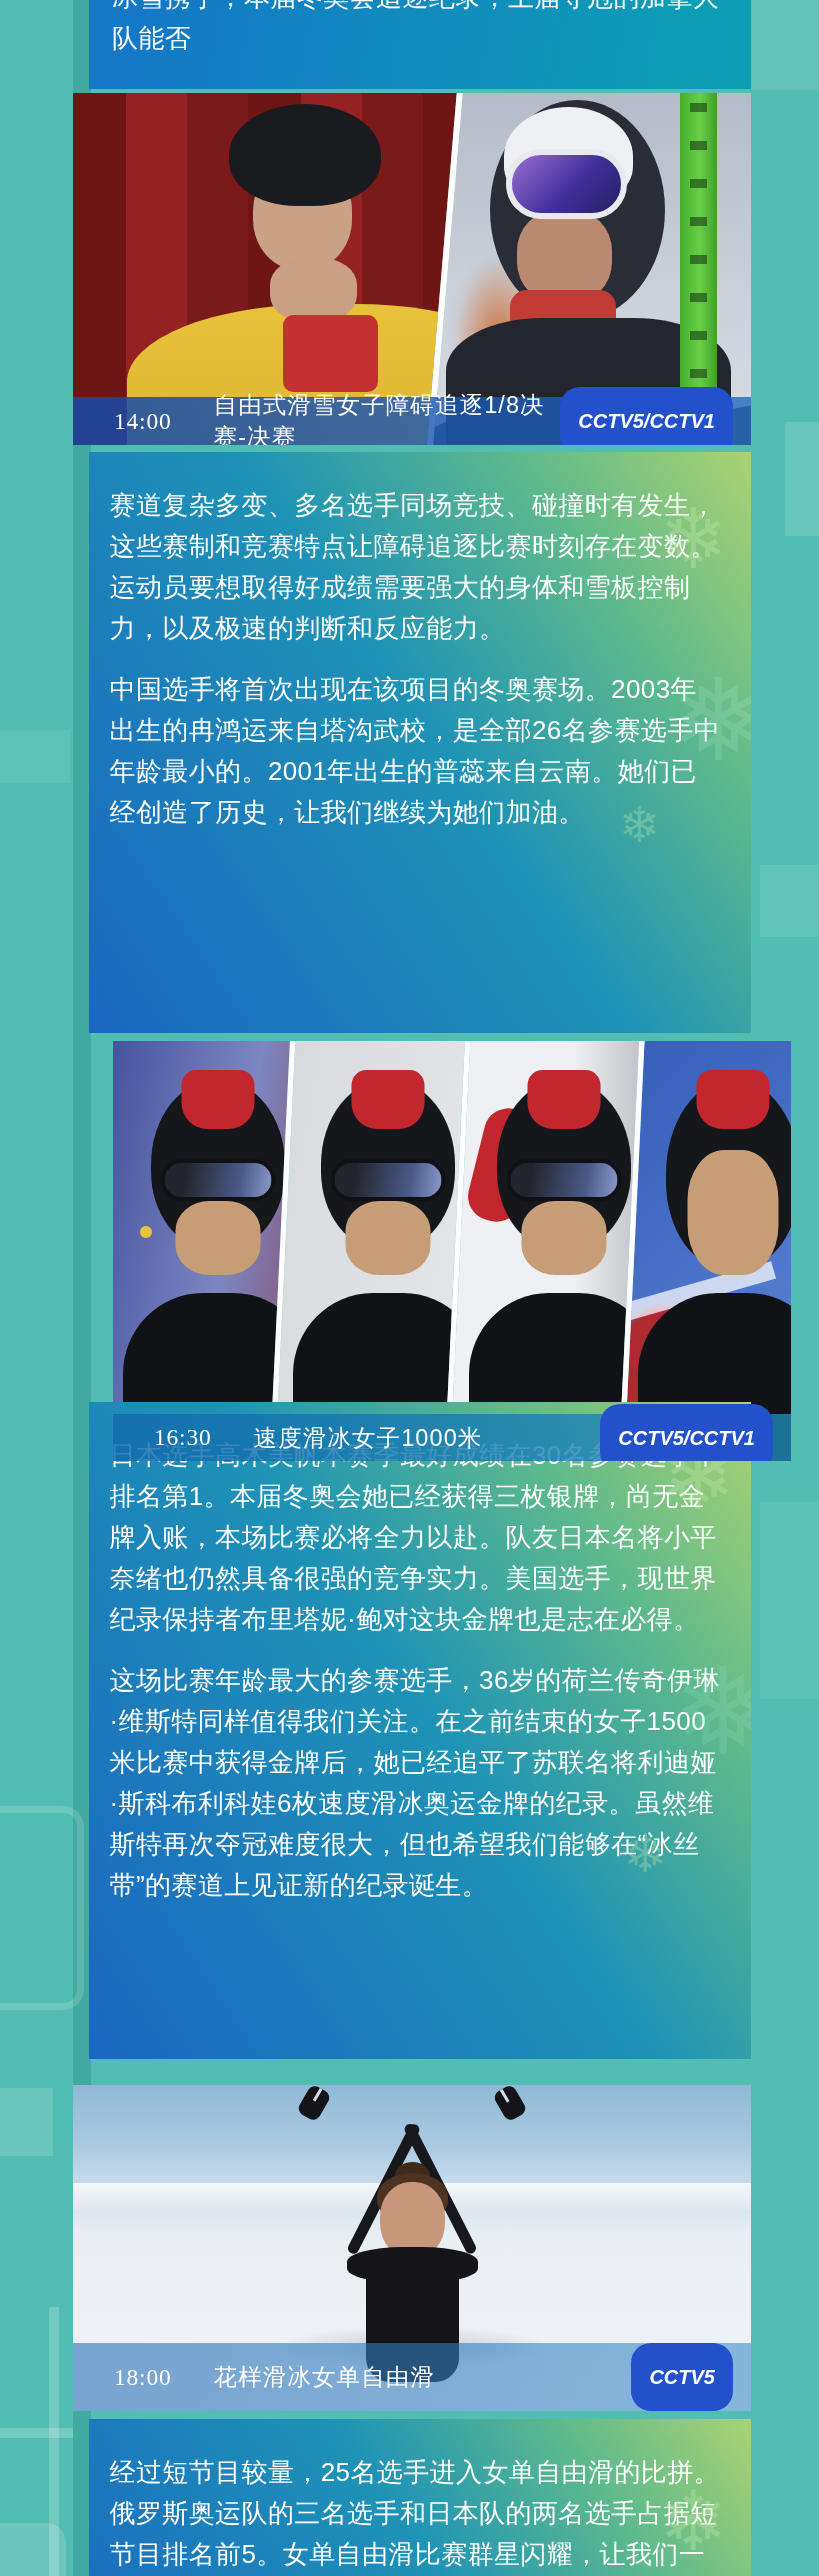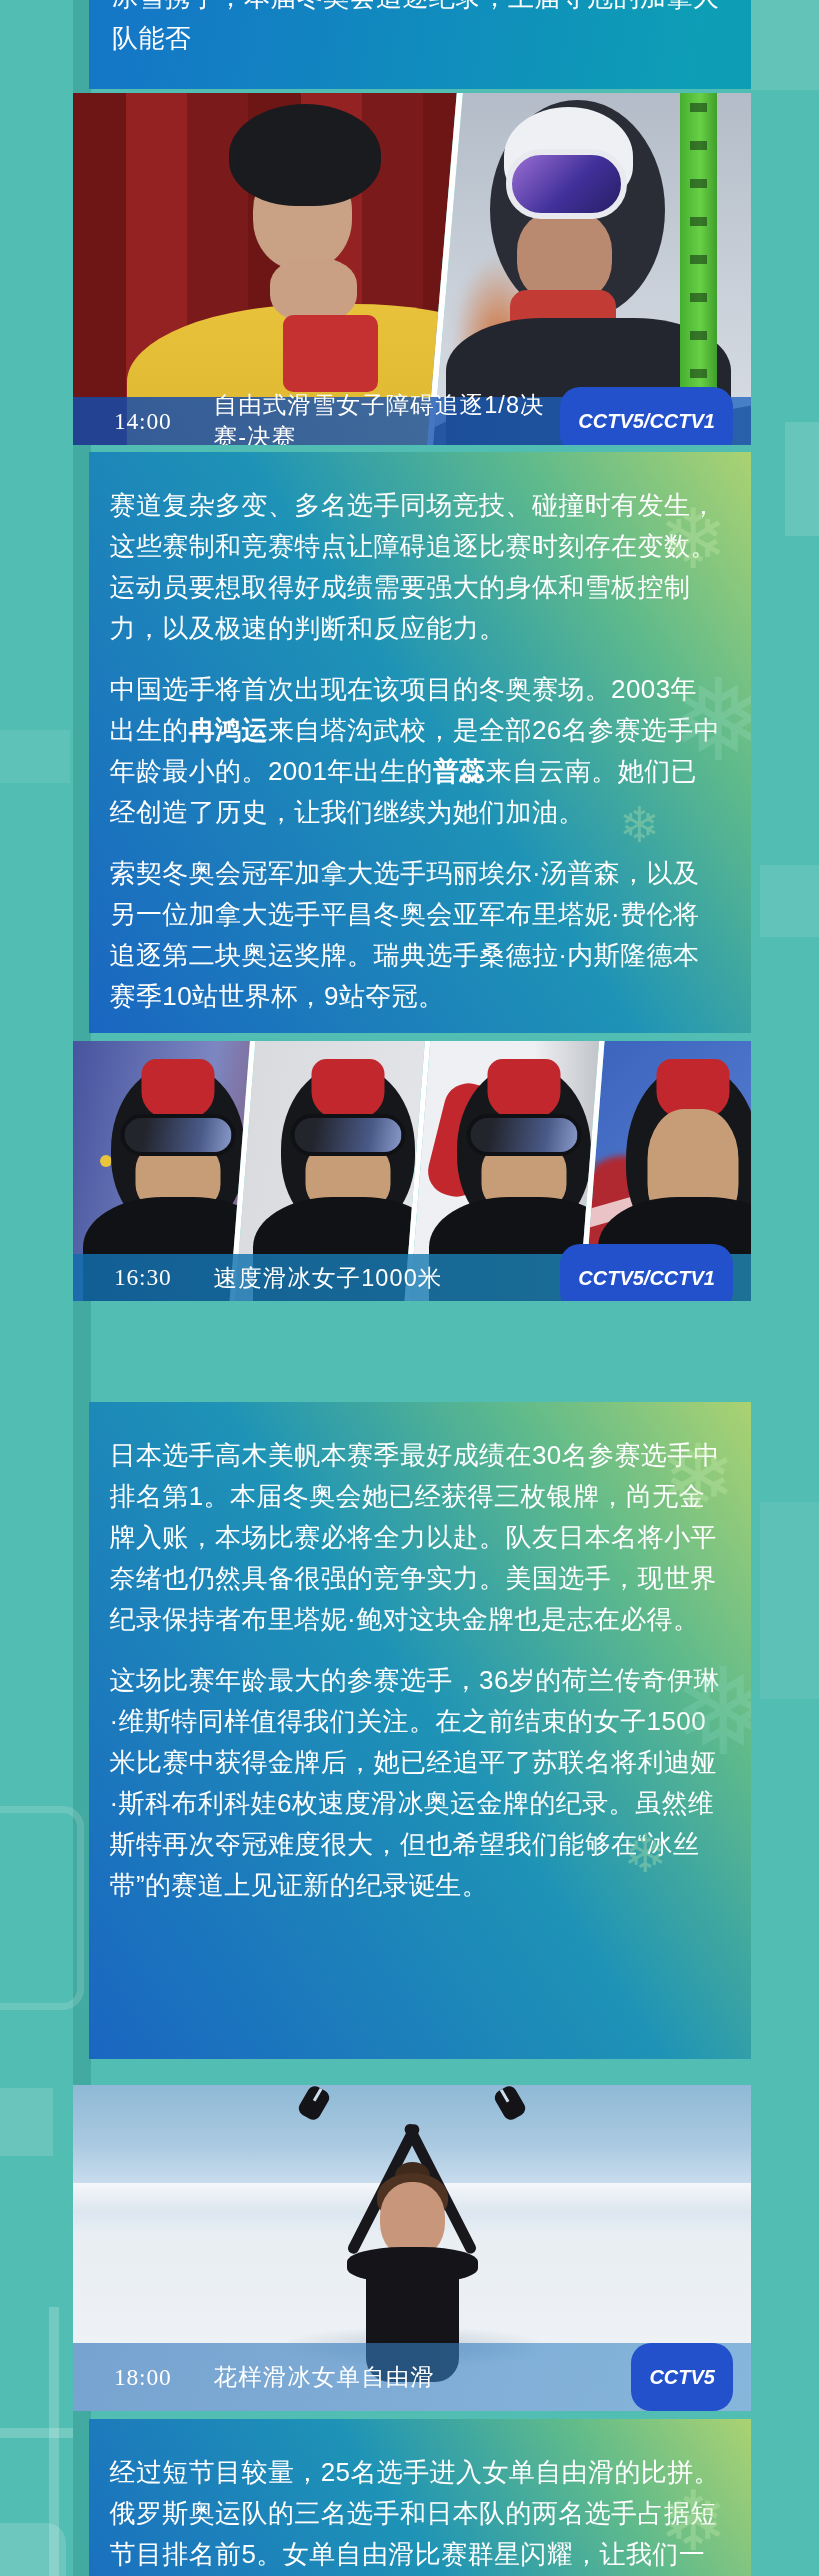--- a/index.html
+++ b/index.html
@@ -23,25 +23,25 @@
   
   .card{position:absolute;left:89px;width:662px;overflow:hidden;color:#fff;}
   .photo-card{position:absolute;left:73px;width:678px;overflow:hidden;}
   .text-card{background:linear-gradient(56deg,var(--card-grad-blue,#1a66c1) 0%,
              var(--card-grad-teal,#1e93b6) 52%,#5fba8b 78%,var(--card-grad-green,#abd272) 100%);
              padding:33px 30px 0 20.5px;box-sizing:border-box;}
   .intro-card{top:-23px;height:112px;background:linear-gradient(100deg,var(--intro-grad-start,#1478c6) 8%,var(--intro-grad-end,#0d9eb5) 92%);
               padding:0 30px 0 23px;box-sizing:border-box;}
   .para-block p{margin:0 0 20px 0;font-size:26px;line-height:41px;letter-spacing:0.4px;font-weight:400;}
   .intro-card .para-block p{margin:0;}
-  .para-block .bold{font-weight:700;}
+  .para-block .bold{font-weight:400;}
 
   #photo1{top:93px;height:352px;}
   #text1{top:452px;height:581px;}
-  #photo2{top:1041px;height:260px;}
+  #photo2{top:1041px;height:420px;margin-left:40px;}
   #text2{top:1402px;height:657px;}
   #photo3{top:2085px;height:326px;}
   #text3{top:2419px;height:304px;}
 
   
   .sbar{position:absolute;left:0;right:0;bottom:0;display:flex;align-items:center;color:#fff;z-index:30;}
   .bar1{height:48px;background:linear-gradient(90deg,rgba(21,73,167,.85),rgba(32,102,190,.78));}
   .bar2{height:47px;background:linear-gradient(90deg,rgba(18,108,172,.85),rgba(32,140,186,.78));}
   .bar3{height:68px;background:linear-gradient(90deg,rgba(45,115,185,.62),rgba(58,138,200,.58));}
   .sbar .time{margin-left:41px;font-size:23.5px;font-weight:500;letter-spacing:0.8px;font-family:Liberation Serif, serif;}
@@ -177,21 +177,20 @@
     </div>
   </section>
 
   <section class="card text-card" id="text1">
     <span class="flake" style="right:23px;top:46px;font-size:83px;">❄</span>
     <span class="flake" style="right:-15px;top:212px;font-size:114px;color:rgba(160,225,200,.25);">❅</span>
     <span class="flake" style="right:91px;top:349px;font-size:49px;">❄</span>
     <div class="para-block">
         <p><span>赛道复杂多变、多名选手同场竞技、碰撞时有发生，这些赛制和竞赛特点让障碍追逐比赛时刻存在变数。运动员要想取得好成绩需要强大的身体和雪板控制力，以及极速的判断和反应能力。</span></p>
         <p><span>中国选手将首次出现在该项目的冬奥赛场。2003年出生的</span><span class="bold">冉鸿运</span><span>来自塔沟武校，是全部26名参赛选手中年龄最小的。2001年出生的</span><span class="bold">普蕊</span><span>来自云南。她们已经创造了历史，让我们继续为她们加油。</span></p>
-        <p><span>索契冬奥会冠军加拿大选手玛丽埃尔·汤普森，以及另一位加拿大选手平昌冬奥会亚军布里塔妮·费伦将追逐第二块奥运奖牌。瑞典选手桑德拉·内斯隆德本赛季10站世界杯，9站夺冠。</span></p>
       </div>
   </section>
 
   <section class="photo-card" id="photo2">
     <div class="p2 p2a">
       <div class="star" style="left:12%;top:24%;"></div>
       <div class="star" style="left:4%;top:44%;width:12px;height:12px;"></div>
       <div class="sk sk1">
         <div class="hood"></div>
         <div class="patch"></div>

